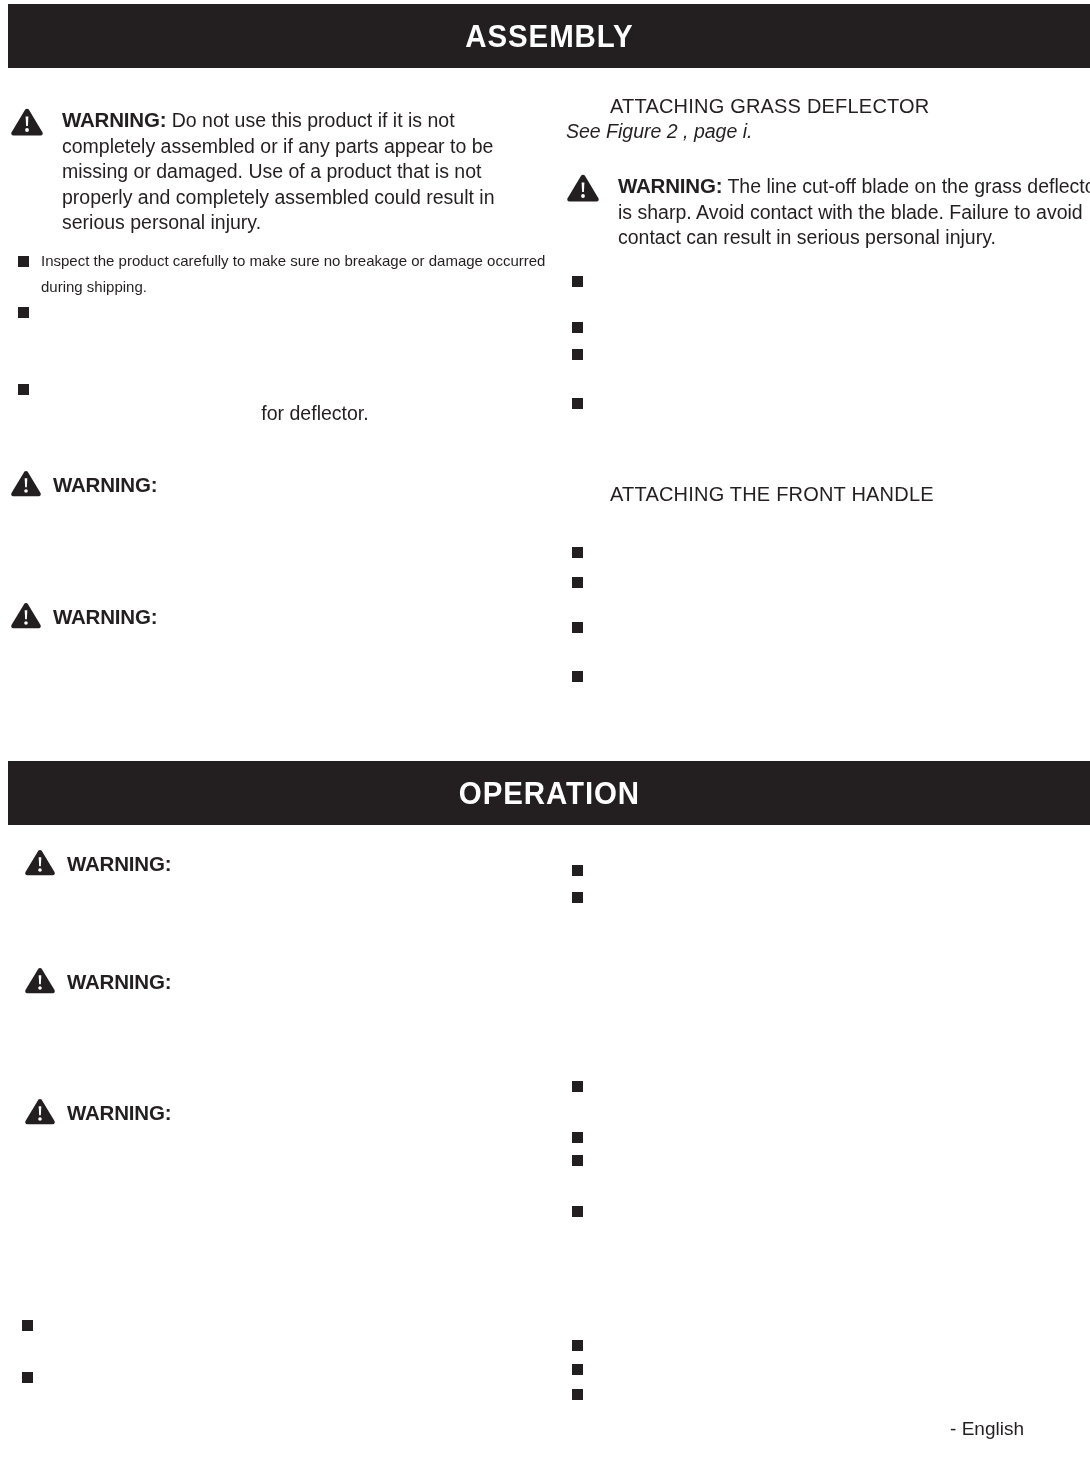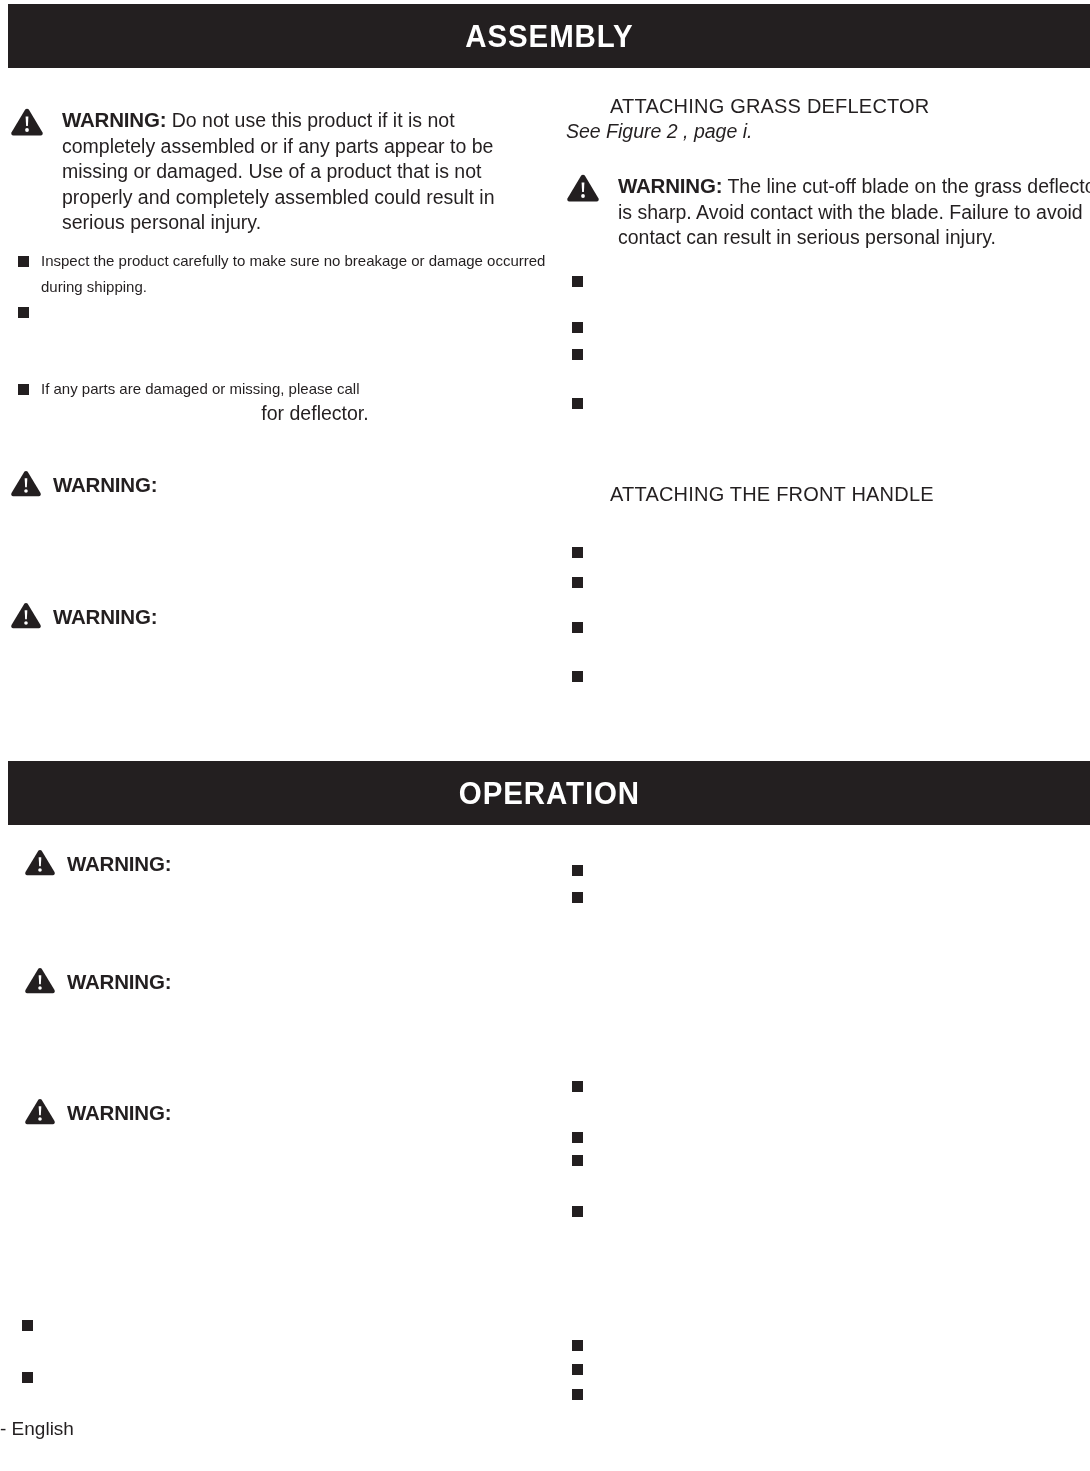--- a/index.html
+++ b/index.html
@@ -131,21 +131,21 @@
     font-style: italic;
     white-space: nowrap;
   }
 
   
   #footer {
     position: absolute;
     left: 0;
     top: 1418px;
     width: 1024px;
-    text-align: left;
+    text-align: right;
     font-size: 19px;
   }
 </style>
 </head>
 <body>
 
 <div class="banner" id="banner-assembly">
   <span class="banner-text">ASSEMBLY</span>
 </div>
 
@@ -163,21 +163,20 @@
   <span class="bsq"></span>
   <span>Inspect the product carefully to make sure no breakage or damage occurred during shipping.</span>
 </div>
 
 <div class="bullet-item" style="left:10px; top:299px; width:490px;">
   <span class="bsq"></span>
 </div>
 
 <div class="bullet-item" style="left:10px; top:376px; width:490px;">
   <span class="bsq"></span>
-  <span>If any parts are damaged or missing, please call</span>
 </div>
 <div class="block" style="left:150px; top:401px; width:330px; text-align:center; font-size:19.5px; line-height:25.5px;">
   <span>for deflector.</span>
 </div>
 
 <div class="warning-label" style="left:10px; top:470px;">
   <span class="wicon">
     <svg width="32" height="27" viewBox="0 0 34 28" xmlns="http://www.w3.org/2000/svg">
       <path d="M15.2 1.6 C16.1 0.3 17.9 0.3 18.8 1.6 L32.4 24.2 C33.3 25.8 32.3 27.6 30.6 27.6 L3.4 27.6 C1.7 27.6 0.7 25.8 1.6 24.2 Z" fill="#231f20"></path>
       <path d="M15.6 8.4 L18.4 8.4 L17.9 18.0 L16.1 18.0 Z" fill="#ffffff"></path>

